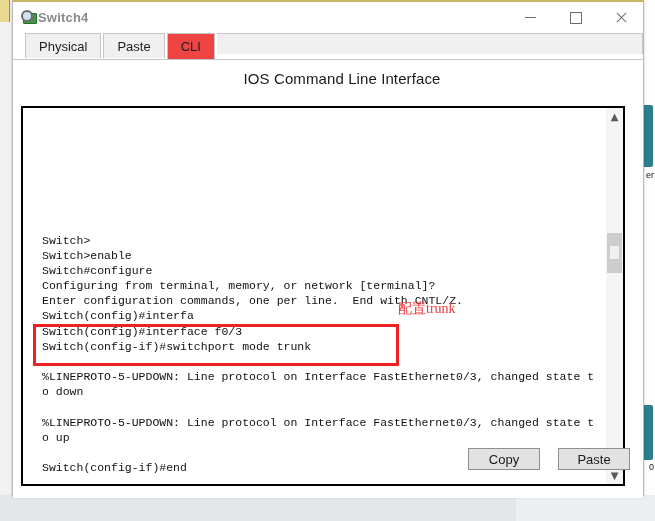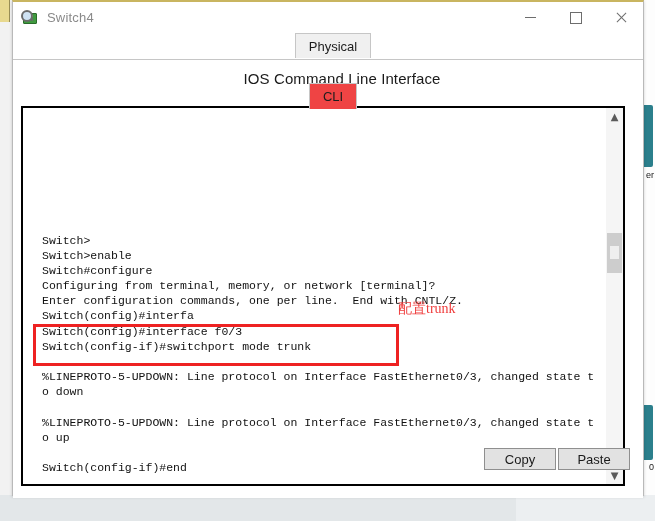--- a/index.html
+++ b/index.html
@@ -32,32 +32,32 @@
     box-shadow:0 1px 3px rgba(0,0,0,.18);
   }
 
   
   #titlebar{height:31px;display:flex;align-items:center;background:#ffffff;position:relative;}
   #win-icon{width:17px;height:17px;margin-left:8px;position:relative;flex:none;}
   #win-icon .body{position:absolute;left:2px;top:4px;width:12px;height:9px;background:#3f9a3f;border:1px solid #2a6b2a;border-radius:1px;}
   #win-icon .stripe{position:absolute;left:3px;top:6px;width:9px;height:2px;background:#ffe27a;}
   #win-icon .lens{position:absolute;left:0px;top:1px;width:8px;height:8px;border:2px solid #6b6b6b;border-radius:50%;background:#cfe2f3;}
   #win-icon .handle{position:absolute;left:6px;top:8px;width:7px;height:2px;background:#6b6b6b;transform:rotate(45deg);}
-  #win-title{margin-left:9px;font-size:13px;color:#8a8a8a;letter-spacing:.2px;}
+  #win-title{margin-left:0;font-size:13px;color:#8a8a8a;letter-spacing:.2px;font-weight:bold;}
   #win-controls{position:absolute;right:0;top:0;height:31px;display:flex;}
   .wbtn{width:45px;height:31px;display:flex;align-items:center;justify-content:center;cursor:default;}
   .wbtn .min{width:11px;height:1px;background:#6d6d6d;}
   .wbtn .max{width:10px;height:10px;border:1px solid #6d6d6d;}
   .wbtn .cls{position:relative;width:12px;height:12px;}
   .wbtn .cls:before,.wbtn .cls:after{content:"";position:absolute;left:0;top:5px;width:13px;height:1px;background:#6d6d6d;}
   .wbtn .cls:before{transform:rotate(45deg);}
   .wbtn .cls:after{transform:rotate(-45deg);}
 
   
-  #tabs{height:26px;padding-left:12px;display:flex;align-items:center;background:#ffffff;position:relative;flex-direction:column;}
+  #tabs{height:26px;padding-left:12px;display:flex;align-items:flex-start;background:#ffffff;position:relative;}
   #tabs:after{content:"";position:absolute;left:0;right:0;bottom:0;height:1px;background:#ffffff;}
   .tab{
     height:25px;line-height:25px;padding:0 13px;font-size:13px;color:#1d1d1d;
     background:#f0f0f0;border:1px solid #c6c6c6;border-bottom:none;
     margin-right:2px;box-sizing:border-box;cursor:default;position:relative;
   }
   .tab.active{background:#ef4444;border-color:#c6c6c6;z-index:2;height:26px;line-height:25px;}
   #tabrest{flex:1;height:21px;background:#f0f0f0;border:1px solid #c6c6c6;border-bottom:none;border-left:none;box-sizing:border-box;}
 
   
@@ -93,21 +93,21 @@
     border:3px solid #ee2222;box-sizing:border-box;pointer-events:none;
   }
   #annot{
     position:absolute;left:385px;top:240px;
     color:#ef3b3b;font-size:14px;
     font-family:"DejaVu Sans",sans-serif;white-space:nowrap;
   }
   #annot .en{font-family:"Liberation Serif",serif;}
 
   
-  #btnrow{position:absolute;right:13px;bottom:28px;display:flex;gap:2px;}
+  #btnrow{position:absolute;right:13px;bottom:28px;display:flex;gap:18px;}
   .btn{
     width:72px;height:22px;background:#e2e2e2;border:1px solid #8f8f8f;
     font-size:13px;color:#1a1a1a;display:flex;align-items:center;justify-content:center;
     box-sizing:border-box;cursor:default;font-family:"Liberation Sans",sans-serif;
   }
 </style>
 </head>
 <body>
 
 <div id="desktop">

